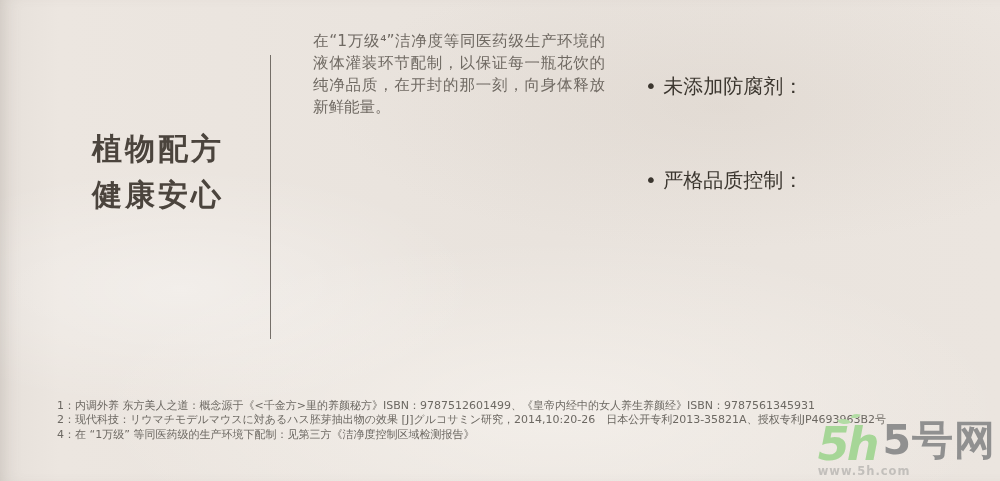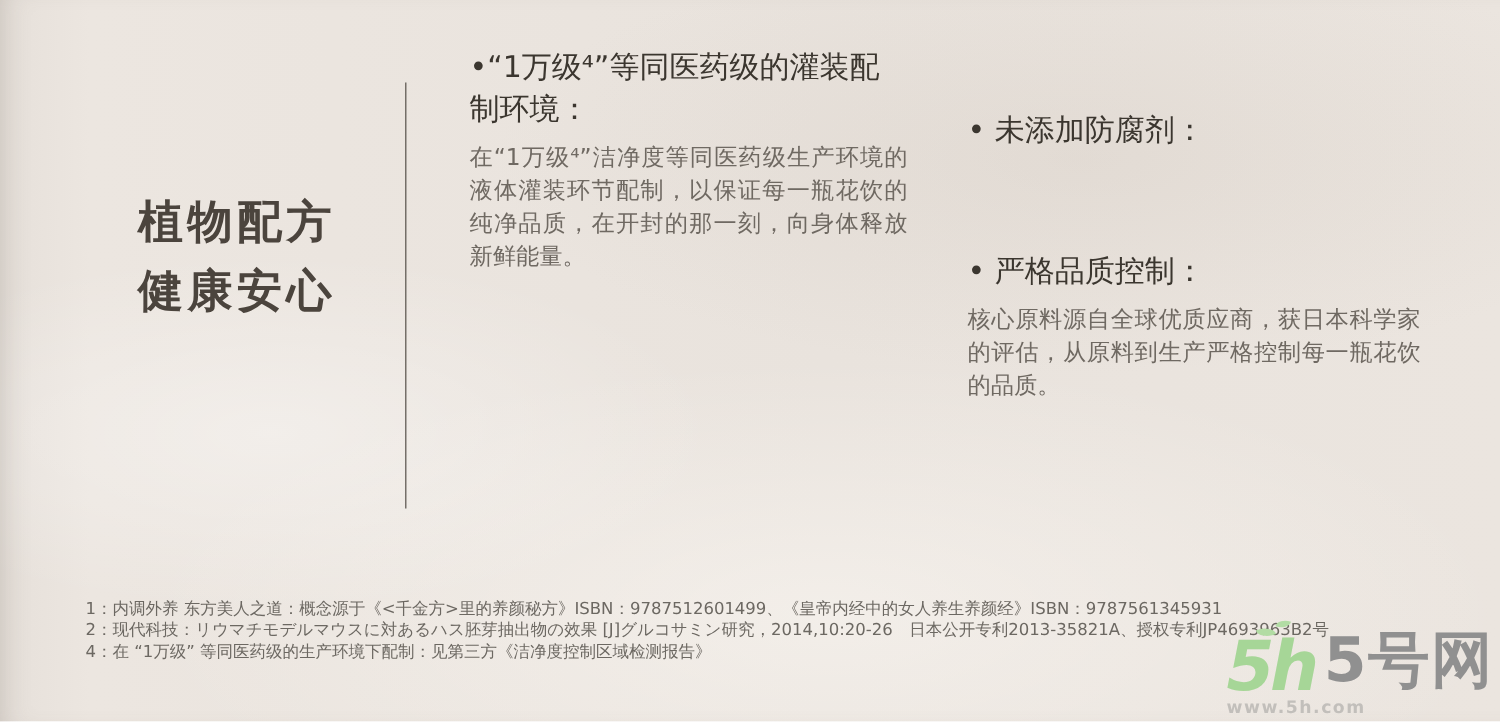--- a/index.html
+++ b/index.html
@@ -94,32 +94,30 @@
 
   <div class="main-title">
     <div>植物配方</div>
     <div>健康安心</div>
   </div>
 
   <div class="divider"></div>
 
   <div class="col col-mid">
     <section class="feature">
-      <h2 class="feature-heading">•“1万级⁴”等同医药级的灌装配制环境：</h2>
       <p class="feature-body">在“1万级⁴”洁净度等同医药级生产环境的液体灌装环节配制，以保证每一瓶花饮的纯净品质，在开封的那一刻，向身体释放新鲜能量。</p>
     </section>
   </div>
 
   <div class="col col-right">
     <section class="feature">
       <h2 class="feature-heading">• 未添加防腐剂：</h2>
     </section>
     <section class="feature">
       <h2 class="feature-heading">• 严格品质控制：</h2>
-      <p class="feature-body">核心原料源自全球优质应商，获日本科学家的评估，从原料到生产严格控制每一瓶花饮的品质。</p>
     </section>
   </div>
 
   <div class="footnotes">
     <div class="fn">1：内调外养 东方美人之道：概念源于《&lt;千金方&gt;里的养颜秘方》ISBN：9787512601499、《皇帝内经中的女人养生养颜经》ISBN：9787561345931</div>
     <div class="fn">2：现代科技：リウマチモデルマウスに対あるハス胚芽抽出物の效果 [J]グルコサミン研究，2014,10:20-26　日本公开专利2013-35821A、授权专利JP4693963B2号</div>
     <div class="fn">4：在 “1万级” 等同医药级的生产环境下配制：见第三方《洁净度控制区域检测报告》</div>
   </div>
 
   <div class="logo">

